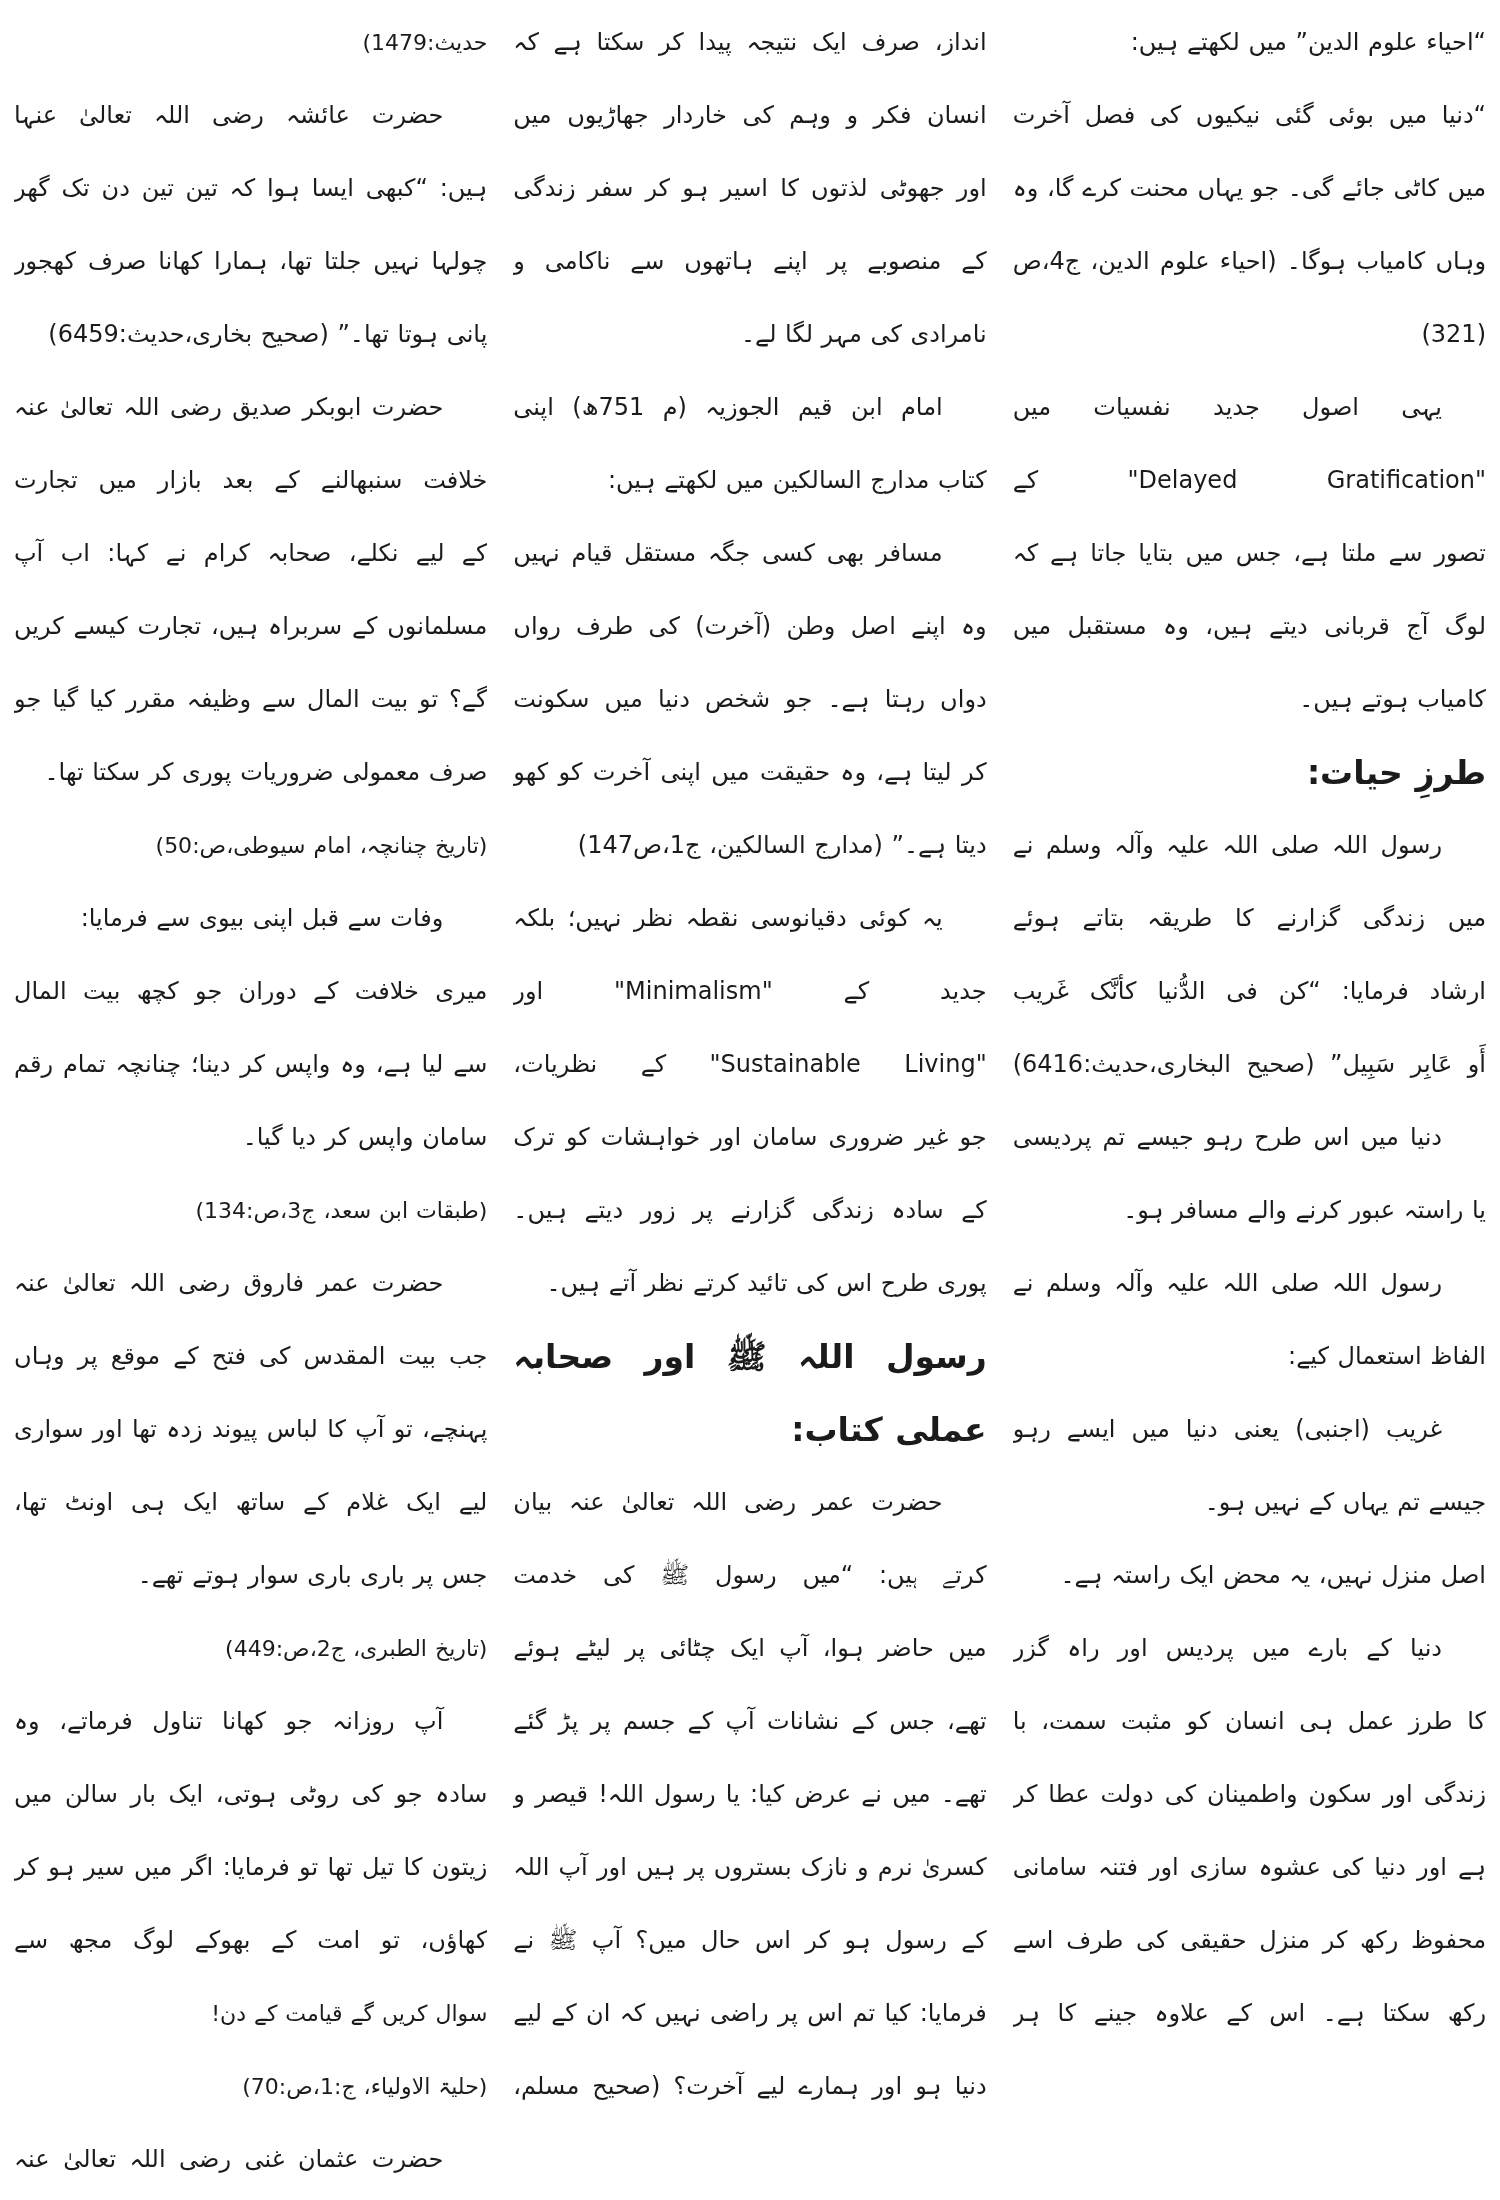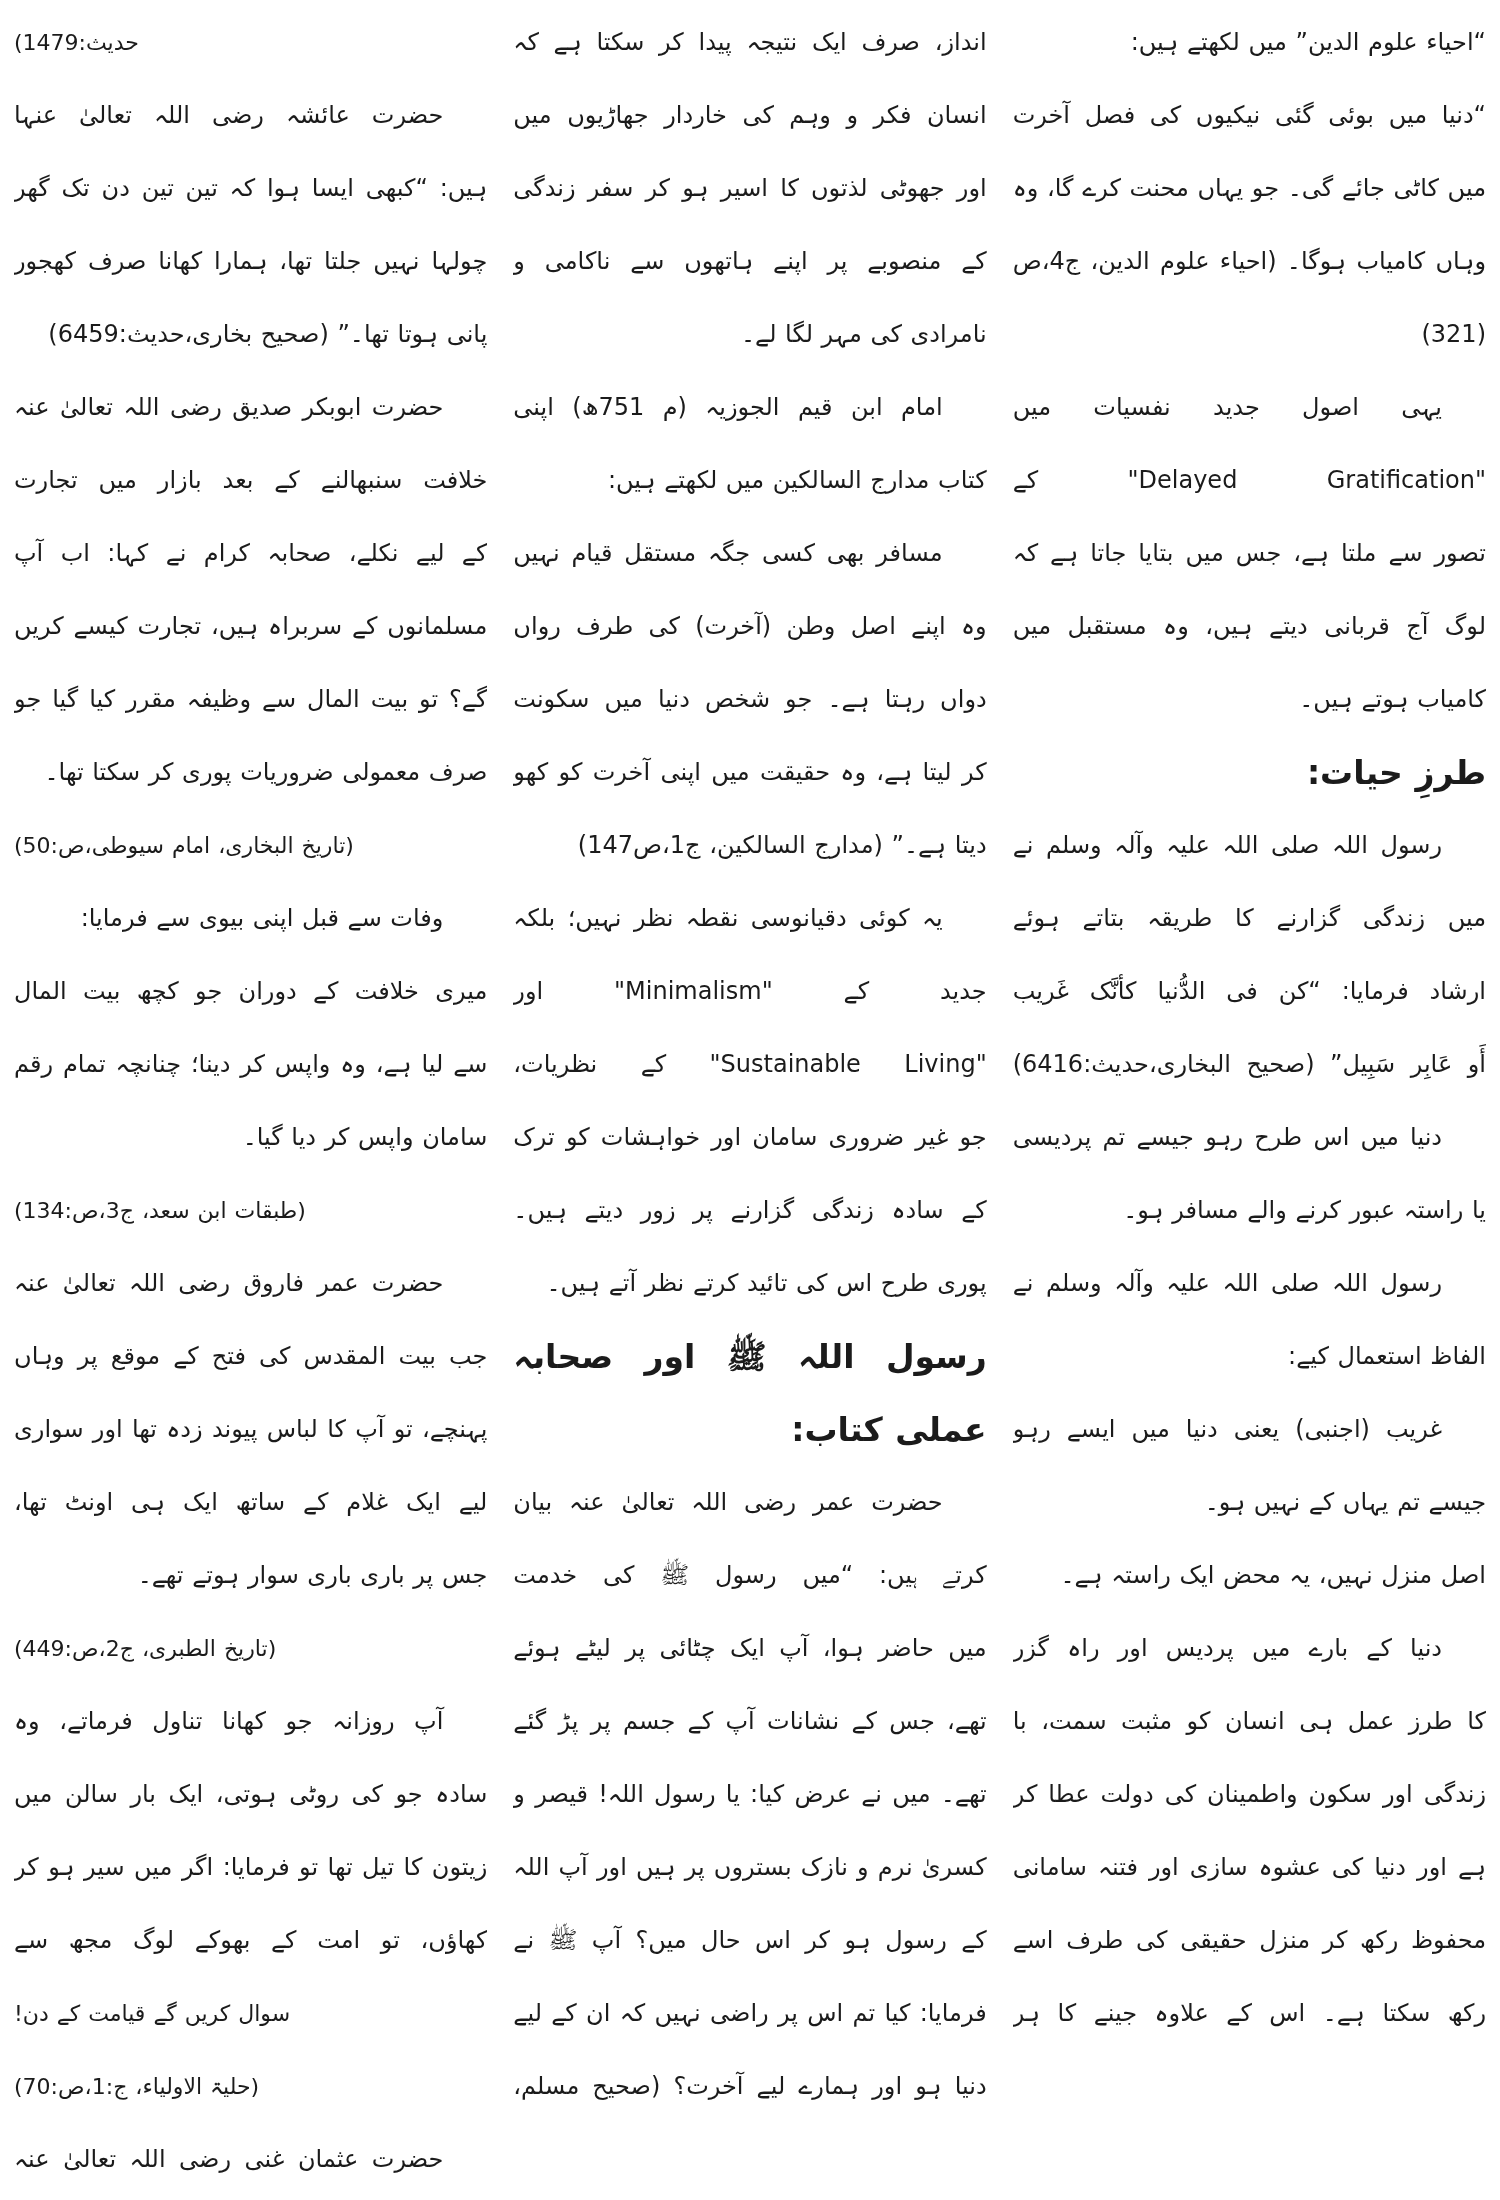--- a/index.html
+++ b/index.html
@@ -50,21 +50,21 @@
   
   .line.p {
     padding-right: 44px;
   }
   
   .line.e {
     text-align: right;
   }
   
   .line.c {
-    text-align: left;
+    text-align: right;
     font-size: 22px;
   }
   
   .line.h {
     font-weight: bold;
     font-size: 33px;
   }
 </style>
 </head>
 <body>
@@ -137,21 +137,21 @@
         <div class="line p j">حضرت عائشہ رضی اللہ تعالیٰ عنہا فرماتی</div>
         <div class="line j">ہیں: “کبھی ایسا ہوا کہ تین تین دن تک گھر میں</div>
         <div class="line j">چولہا نہیں جلتا تھا، ہمارا کھانا صرف کھجور اور</div>
         <div class="line e">پانی ہوتا تھا۔” (صحیح بخاری،حدیث:6459)</div>
         <div class="line p j">حضرت ابوبکر صدیق رضی اللہ تعالیٰ عنہ</div>
         <div class="line j">خلافت سنبھالنے کے بعد بازار میں تجارت</div>
         <div class="line j">کے لیے نکلے، صحابہ کرام نے کہا: اب آپ</div>
         <div class="line j">مسلمانوں کے سربراہ ہیں، تجارت کیسے کریں</div>
         <div class="line j">گے؟ تو بیت المال سے وظیفہ مقرر کیا گیا جو</div>
         <div class="line e">صرف معمولی ضروریات پوری کر سکتا تھا۔</div>
-        <div class="line c">(تاریخ البخاری، امام سیوطی،ص:50)</div>
+        <div class="line c">(تاریخ چنانچہ، امام سیوطی،ص:50)</div>
         <div class="line p e">وفات سے قبل اپنی بیوی سے فرمایا:</div>
         <div class="line j">میری خلافت کے دوران جو کچھ بیت المال</div>
         <div class="line j">سے لیا ہے، وہ واپس کر دینا؛ چنانچہ تمام رقم اور</div>
         <div class="line e">سامان واپس کر دیا گیا۔</div>
         <div class="line c">(طبقات ابن سعد، ج3،ص:134)</div>
         <div class="line p j">حضرت عمر فاروق رضی اللہ تعالیٰ عنہ</div>
         <div class="line j">جب بیت المقدس کی فتح کے موقع پر وہاں</div>
         <div class="line j">پہنچے، تو آپ کا لباس پیوند زدہ تھا اور سواری کے</div>
         <div class="line j">لیے ایک غلام کے ساتھ ایک ہی اونٹ تھا،</div>
         <div class="line e">جس پر باری باری سوار ہوتے تھے۔</div>

